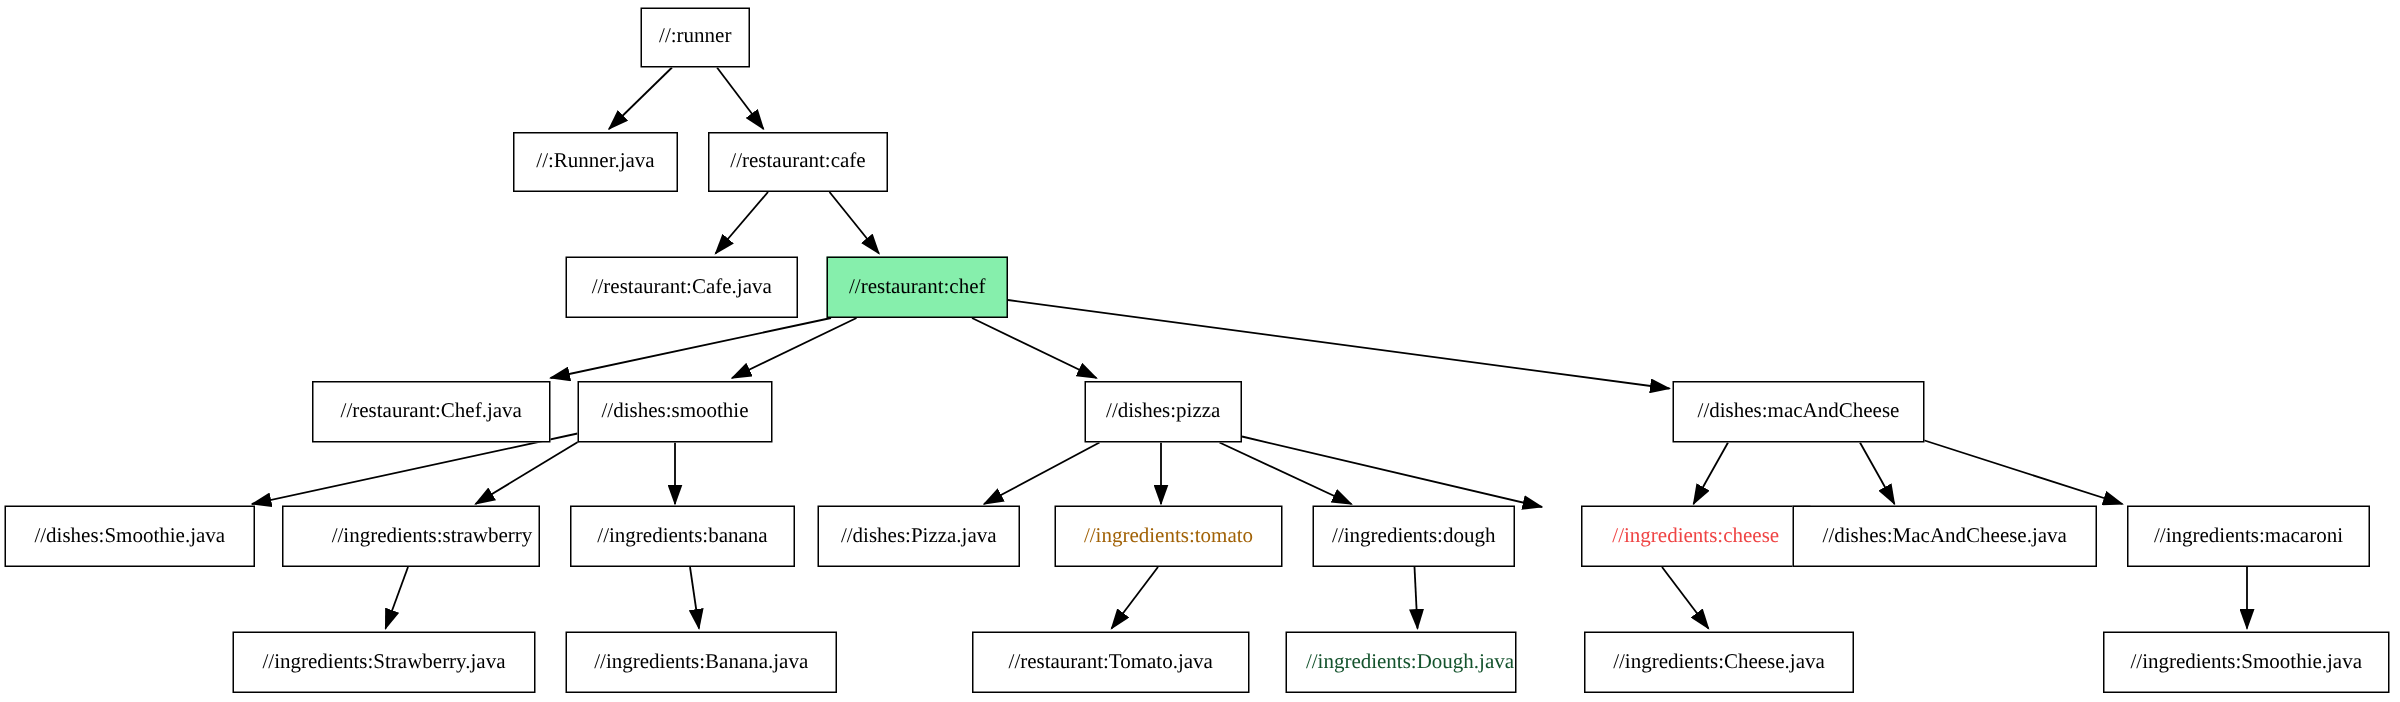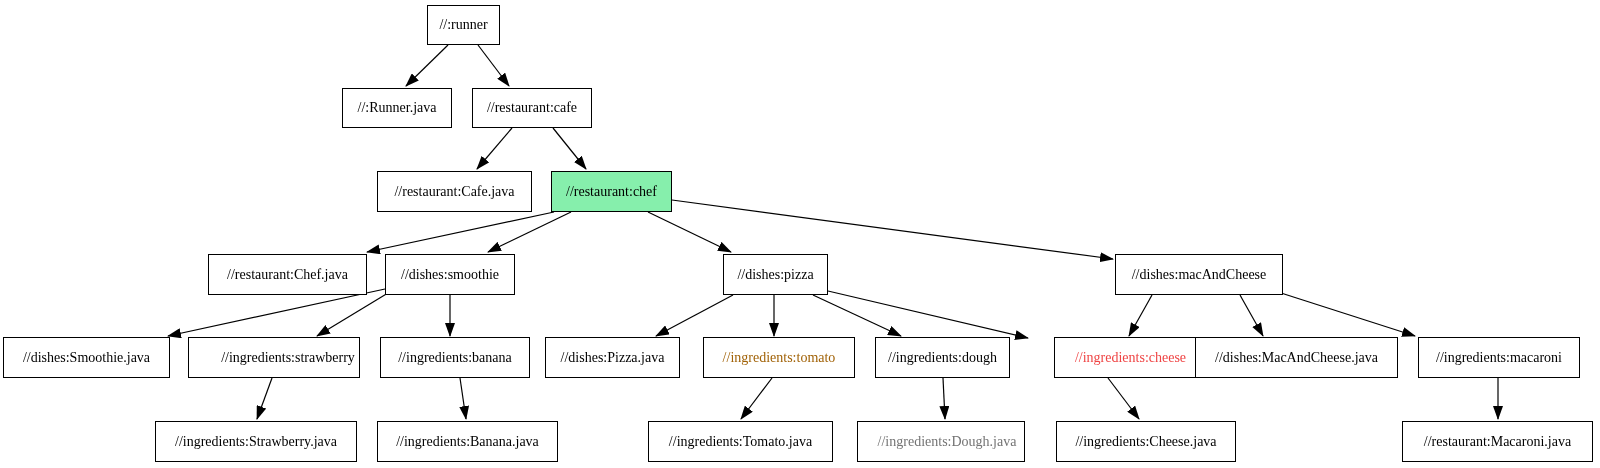--- a/index.html
+++ b/index.html
@@ -84,18 +84,18 @@
       <div class="node" style="left: 188px; top: 337px; width: 172px; height: 41px; background: rgb(255, 255, 255); border-color: rgb(0, 0, 0); color: rgb(0, 0, 0); padding-left: 28px;">//ingredients:strawberry</div>
       <div class="node" style="left: 380px; top: 337px; width: 150px; height: 41px; background: rgb(255, 255, 255); border-color: rgb(0, 0, 0); color: rgb(0, 0, 0);">//ingredients:banana</div>
       <div class="node" style="left: 545px; top: 337px; width: 135px; height: 41px; background: rgb(255, 255, 255); border-color: rgb(0, 0, 0); color: rgb(0, 0, 0);">//dishes:Pizza.java</div>
       <div class="node" style="left: 703px; top: 337px; width: 152px; height: 41px; background: rgb(255, 255, 255); border-color: rgb(0, 0, 0); color: #a16207;">//ingredients:tomato</div>
       <div class="node" style="left: 875px; top: 337px; width: 135px; height: 41px; background: rgb(255, 255, 255); border-color: rgb(0, 0, 0); color: rgb(0, 0, 0);">//ingredients:dough</div>
       <div class="node" style="left: 1030px; top: 337px; width: 153px; height: 41px; background: rgb(255, 255, 255); border-color: rgb(0, 0, 0); color: #ef4444; margin-left: 24px;">//ingredients:cheese</div>
       <div class="node" style="left: 1195px; top: 337px; width: 203px; height: 41px; background: rgb(255, 255, 255); border-color: rgb(0, 0, 0); color: rgb(0, 0, 0);">//dishes:MacAndCheese.java</div>
       <div class="node" style="left: 1418px; top: 337px; width: 162px; height: 41px; background: rgb(255, 255, 255); border-color: rgb(0, 0, 0); color: rgb(0, 0, 0);">//ingredients:macaroni</div>
       <div class="node" style="left: 155px; top: 421px; width: 202px; height: 41px; background: rgb(255, 255, 255); border-color: rgb(0, 0, 0); color: rgb(0, 0, 0);">//ingredients:Strawberry.java</div>
       <div class="node" style="left: 377px; top: 421px; width: 181px; height: 41px; background: rgb(255, 255, 255); border-color: rgb(0, 0, 0); color: rgb(0, 0, 0);">//ingredients:Banana.java</div>
-      <div class="node" style="left: 648px; top: 421px; width: 185px; height: 41px; background: rgb(255, 255, 255); border-color: rgb(0, 0, 0); color: rgb(0, 0, 0);">//ingredients:Tomato.java</div>
-      <div class="node" style="left: 857px; top: 421px; width: 168px; height: 41px; background: rgb(255, 255, 255); border-color: rgb(0, 0, 0); color: #737373; padding-left: 12px;">//ingredients:Dough.java</div>
+      <div class="node" style="left: 648px; top: 421px; width: 185px; height: 41px; background: rgb(255, 255, 255); border-color: rgb(0, 0, 0); color: rgb(0, 0, 0);">//restaurant:Tomato.java</div>
+      <div class="node" style="left: 857px; top: 421px; width: 154px; height: 41px; background: rgb(255, 255, 255); border-color: rgb(0, 0, 0); color: #14532d; padding-left: 12px;">//ingredients:Dough.java</div>
       <div class="node" style="left: 1056px; top: 421px; width: 180px; height: 41px; background: rgb(255, 255, 255); border-color: rgb(0, 0, 0); color: rgb(0, 0, 0);">//ingredients:Cheese.java</div>
-      <div class="node" style="left: 1402px; top: 421px; width: 191px; height: 41px; background: rgb(255, 255, 255); border-color: rgb(0, 0, 0); color: rgb(0, 0, 0);">//restaurant:Macaroni.java</div>
+      <div class="node" style="left: 1402px; top: 421px; width: 191px; height: 41px; background: rgb(255, 255, 255); border-color: rgb(0, 0, 0); color: rgb(0, 0, 0);">//ingredients:Smoothie.java</div>
     </div>
 </div>
 
 </body></html>

